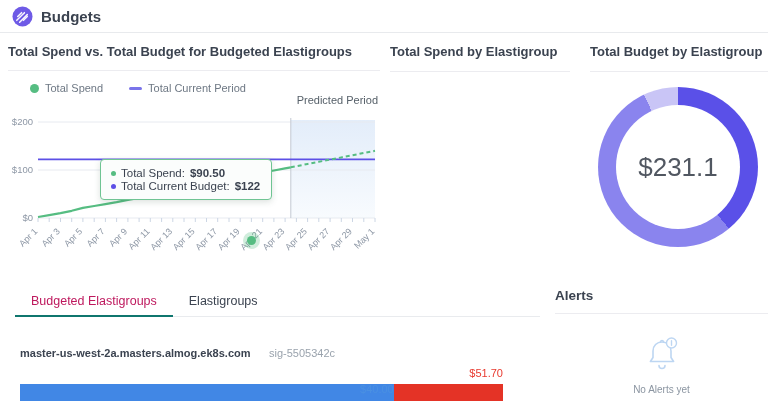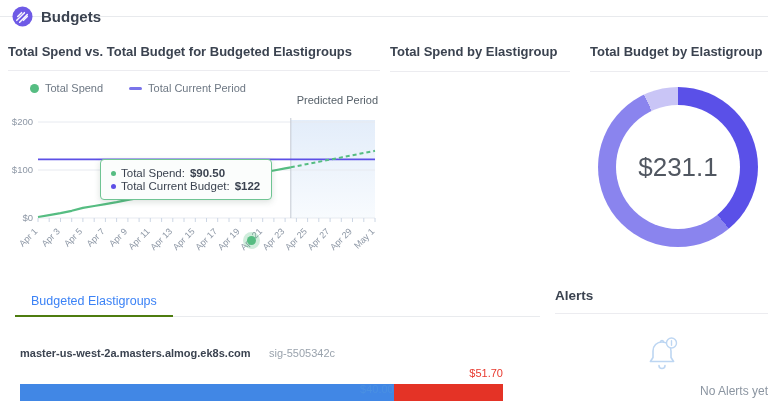--- a/index.html
+++ b/index.html
@@ -1,20 +1,20 @@
 <!DOCTYPE html>
 <html><head>
 <meta charset="utf-8">
 <style>
   * { margin:0; padding:0; box-sizing:border-box; }
   html,body { width:768px; height:414px; background:#fff; overflow:hidden;
               font-family:"Liberation Sans", sans-serif; color:#3b4350; }
 
   
-  .header { position:absolute; left:0; top:0; width:768px; height:17px;
+  .header { position:absolute; left:0; top:0; width:768px; height:33px;
             border-bottom:1px solid #e8eaed; background:#fff; }
   .logo { position:absolute; left:12px; top:6px; width:21px; height:21px; }
   .app-title { position:absolute; left:41px; top:8px; font-size:15px; font-weight:700; color:#3b4350; }
 
   .panel-title { font-size:13px; font-weight:700; color:#3b4350; }
   .divider { height:1px; background:#ececf0; }
 
   
   .left-panel { position:absolute; left:8px; top:44px; width:372px; height:245px; }
   .left-panel .divider { margin-top:11px; }
@@ -44,37 +44,37 @@
   .mid-panel .donut { margin-left:17px; }
   .right-panel .donut { margin-left:8px; }
   .donut-hole { position:absolute; left:18px; top:18px; width:124px; height:124px;
                 border-radius:50%; background:#fff; display:flex; align-items:center; justify-content:center; }
   .donut-value { font-size:26px; color:#515761; }
 
   
   .bottom-panel { position:absolute; left:15px; top:288px; width:525px; }
   .tabs { display:flex; border-bottom:1px solid #e9ebee; }
   .tab { padding:6px 16px 8px; font-size:12.5px; color:#3b4350; cursor:pointer; }
-  .tab.active { color:#3b82f6; border-bottom:2px solid #4d7c0f; margin-bottom:-1px; padding-bottom:7px; }
+  .tab.active { color:#be185d; border-bottom:2px solid #0f766e; margin-bottom:-1px; padding-bottom:7px; }
   .eg-row { margin-top:26px; padding-left:5px; }
   .eg-name { font-size:11px; font-weight:700; color:#3b4350; }
   .eg-sig { font-size:11px; color:#9aa3ad; margin-left:14px; font-weight:400; }
   .bar-labels { position:relative; height:15px; margin-top:6px; width:483px; }
   .bar-label-budget { position:absolute; left:0; top:0; text-align:right; font-size:11px; color:#4a90e2;margin-top:16px; }
   .bar-label-total { position:absolute; right:0; top:0; font-size:11px; color:#e8392e; }
   .eg-bar { display:flex; width:483px; height:17px; margin-top:2px; }
   .bar-within { background:#4187e5; height:100%; }
   .bar-over { background:#e43326; height:100%; flex:1; }
 
   
   .alerts-panel { position:absolute; left:555px; top:288px; width:213px; }
   .alerts-panel .panel-title { font-size:13.5px; }
   .alerts-panel .divider { margin-top:10px; }
   .bell { display:block; margin:16px auto 0; }
-  .no-alerts { text-align:right; font-size:12px; color:#8b95a1; margin-top:8px; }
+  .no-alerts { text-align:center; font-size:10px; color:#8b95a1; margin-top:8px; }
 </style>
 </head>
 <body>
 
 <div class="header">
   <svg class="logo" viewBox="0 0 22 22">
     <defs>
         <clipPath id="lc">
           <circle cx="11" cy="11" r="10.5"></circle>
         </clipPath>
@@ -201,20 +201,21 @@
   <div class="donut" style="background: conic-gradient(rgb(90, 80, 232) 0%, rgb(90, 80, 232) 39%, rgb(138, 132, 238) 39%, rgb(138, 132, 238) 93%, rgb(201, 197, 246) 93%, rgb(201, 197, 246) 100%);">
     <div class="donut-hole">
       <span class="donut-value">$231.1</span>
     </div>
   </div>
 </div>
 
 <div class="bottom-panel">
   <div class="tabs">
     <div class="tab active">Budgeted Elastigroups</div>
+    <div class="tab">Elastigroups</div>
   </div>
 
   <div class="eg-row">
     <div>
       <span class="eg-name">master-us-west-2a.masters.almog.ek8s.com</span>
       <span class="eg-sig">sig-5505342c</span>
     </div>
     <div class="bar-labels">
       <span class="bar-label-budget" style="width: 77.37%;">$40.00</span>
       <span class="bar-label-total">$51.70</span>

